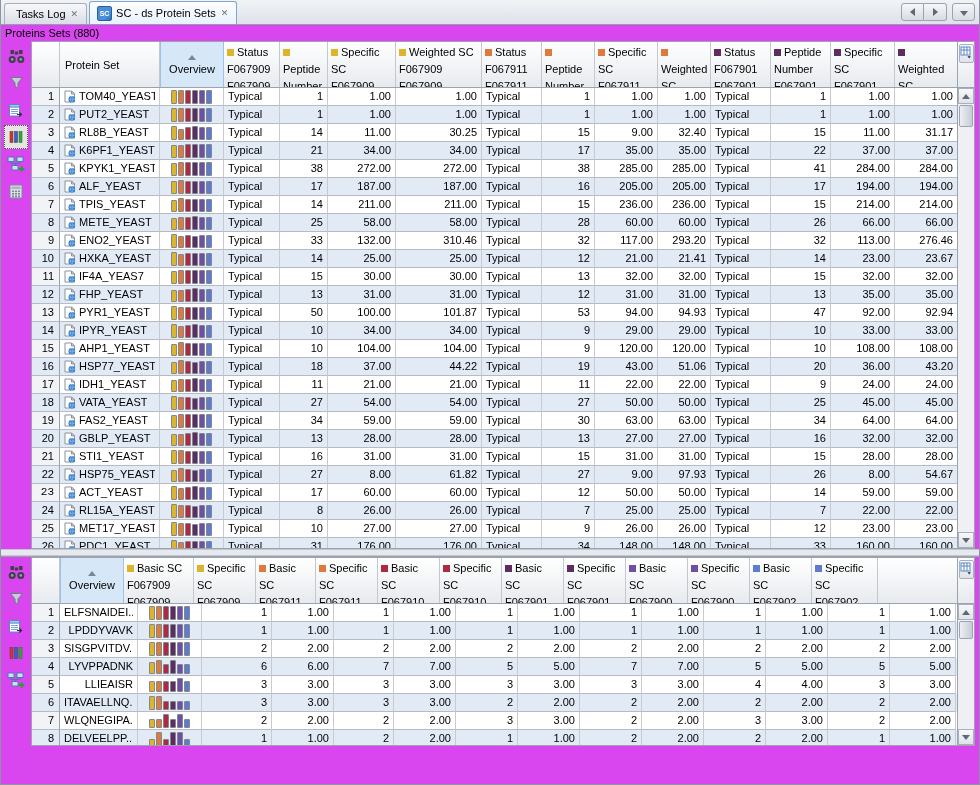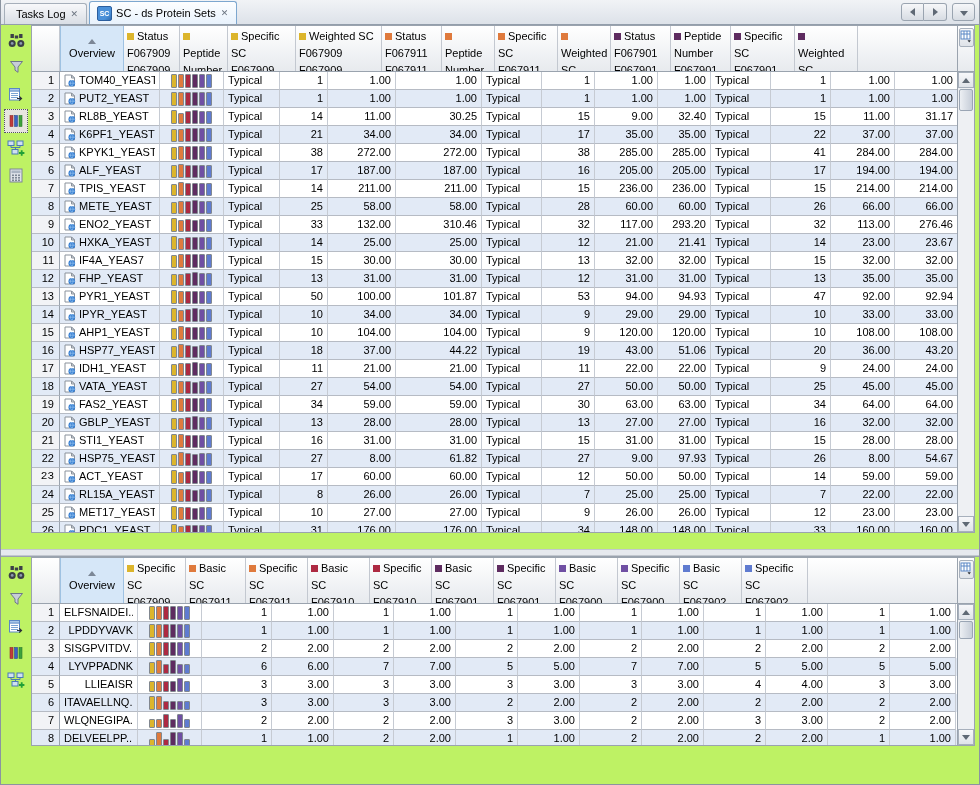--- a/index.html
+++ b/index.html
@@ -1,18 +1,18 @@
 <!DOCTYPE html>
 <html><head>
 <meta charset="utf-8">
 <style>
   * { box-sizing: border-box; margin: 0; padding: 0; }
   html,body { width: 980px; height: 785px; overflow: hidden; }
   body { font-family: "Liberation Sans", "DejaVu Sans", sans-serif; font-size: 11px; color:#000; background:#eef0f4; }
-  .window { width:980px; height:785px; border-left:1px solid #8b94a0; border-right:1px solid #8b94a0; border-bottom:1px solid #8b94a0; background:#bef264; overflow:hidden; }
+  .window { width:980px; height:785px; border-left:1px solid #8b94a0; border-right:1px solid #8b94a0; border-bottom:1px solid #8b94a0; background:#d946ef; overflow:hidden; }
 
   
   .tabbar { height:25px; background:linear-gradient(#f1f3f6,#dde2e9); border-bottom:1px solid #939eab; display:flex; align-items:flex-end; padding-left:3px; position:relative; }
   .tab { height:21px; display:flex; align-items:center; padding:0 7px; background:linear-gradient(#f7f8fa,#d9dee5); border:1px solid #a6afba; border-bottom:none; border-radius:3px 3px 0 0; margin-right:2px; cursor:default; }
   .tab.active { height:23px; background:linear-gradient(#fdfeff,#e8f2fc); border-color:#7da7cf; }
   .tab-label { margin:0 4px; white-space:nowrap; }
   .tab-close { color:#6b7480; font-size:9px; font-weight:bold; padding:0 1px; }
   .tab-ds-icon { width:15px; height:15px; background:linear-gradient(135deg,#4a90d9 70%,#2f6cb0); border:1px solid #2b5e9e; border-radius:2px; color:#fff; font-size:7px; font-weight:bold; display:flex; align-items:center; justify-content:center; }
   .tab-controls { position:absolute; right:4px; top:3px; display:flex; }
   .navbtn { width:23px; height:18px; background:linear-gradient(#f6f7f9,#d7dce3); border:1px solid #9aa4b0; border-radius:3px; display:flex; align-items:center; justify-content:center; margin-left:2px; }
@@ -102,20 +102,21 @@
       <div class="navbtn joined-r">
           <span class="arr-r"></span>
         </div>
       <div class="navbtn list">
           <span class="arr-d"></span>
         </div>
     </div>
   </div>
 
   <div class="panel-top">
+    <div class="panel-title">Proteins Sets (880)</div>
     <div class="panel-body">
       <div class="side-toolbar" id="top-toolbar">
           <div class="tool-btn">
             <span class="tool-ic">
               <svg width="17" height="15" viewBox="0 0 17 15">
                 <path fill="#3c4048" d="M2.5 1h3.4v4H2.5zM11.1 1h3.4v4h-3.4zM6.8 2.6h3.4v3H6.8z"></path>
                 <circle cx="4.2" cy="10.4" r="3.5" fill="#3c4048"></circle>
                 <circle cx="12.8" cy="10.4" r="3.5" fill="#3c4048"></circle>
                 <circle cx="4.2" cy="10.4" r="1.4" fill="#8c9ab0"></circle>
                 <circle cx="12.8" cy="10.4" r="1.4" fill="#8c9ab0"></circle>
@@ -175,20 +176,23 @@
                   <rect x="6" y="11.5" width="2" height="1.6"></rect>
                   <rect x="9" y="11.5" width="2" height="1.6"></rect>
                 </g>
               </svg>
             </span>
           </div>
         </div>
       <div class="table-wrap" id="top-table">
           <div class="thead">
             <div class="th corner" style="width: 28px;"></div>
+            <div class="th plain" style="width: 100px;">
+              <span class="th-label">Protein Set</span>
+            </div>
             <div class="th plain sorted" style="width: 64px;">
               <div class="sort-arrow"></div>
               <span class="th-label">Overview</span>
             </div>
             <div class="th group" style="width: 56px;"><span class="sq" style="background: rgb(220, 181, 44);"></span>Status F067909 F067909</div>
             <div class="th group" style="width: 48px;"><span class="sq" style="background: rgb(220, 181, 44);"></span>Peptide Number F067909 F067909</div>
             <div class="th group" style="width: 68px;"><span class="sq" style="background: rgb(220, 181, 44);"></span>Specific SC F067909 F067909</div>
             <div class="th group" style="width: 86px;"><span class="sq" style="background: rgb(220, 181, 44);"></span>Weighted SC F067909 F067909</div>
             <div class="th group" style="width: 60px;"><span class="sq" style="background: rgb(223, 122, 61);"></span>Status F067911 F067911</div>
             <div class="th group" style="width: 53px;"><span class="sq" style="background: rgb(223, 122, 61);"></span>Peptide Number F067911 F067911</div>
@@ -1163,20 +1167,21 @@
               </span>
             </div>
           </div>
         <div class="table-wrap" id="bottom-table">
             <div class="thead">
               <div class="th corner" style="width: 28px;"></div>
               <div class="th plain sorted" style="width: 64px;">
                 <div class="sort-arrow"></div>
                 <span class="th-label">Overview</span>
               </div>
+              <div class="th group" style="width: 70px;"><span class="sq" style="background: rgb(220, 181, 44);"></span>Basic SC F067909 F067909</div>
               <div class="th group" style="width: 62px;"><span class="sq" style="background: rgb(220, 181, 44);"></span>Specific SC F067909 F067909</div>
               <div class="th group" style="width: 60px;"><span class="sq" style="background: rgb(223, 122, 61);"></span>Basic SC F067911 F067911</div>
               <div class="th group" style="width: 62px;"><span class="sq" style="background: rgb(223, 122, 61);"></span>Specific SC F067911 F067911</div>
               <div class="th group" style="width: 62px;"><span class="sq" style="background: rgb(173, 42, 66);"></span>Basic SC F067910 F067910</div>
               <div class="th group" style="width: 62px;"><span class="sq" style="background: rgb(173, 42, 66);"></span>Specific SC F067910 F067910</div>
               <div class="th group" style="width: 62px;"><span class="sq" style="background: rgb(94, 44, 96);"></span>Basic SC F067901 F067901</div>
               <div class="th group" style="width: 62px;"><span class="sq" style="background: rgb(94, 44, 96);"></span>Specific SC F067901 F067901</div>
               <div class="th group" style="width: 62px;"><span class="sq" style="background: rgb(111, 79, 163);"></span>Basic SC F067900 F067900</div>
               <div class="th group" style="width: 62px;"><span class="sq" style="background: rgb(111, 79, 163);"></span>Specific SC F067900 F067900</div>
               <div class="th group" style="width: 62px;"><span class="sq" style="background: rgb(95, 123, 208);"></span>Basic SC F067902 F067902</div>

